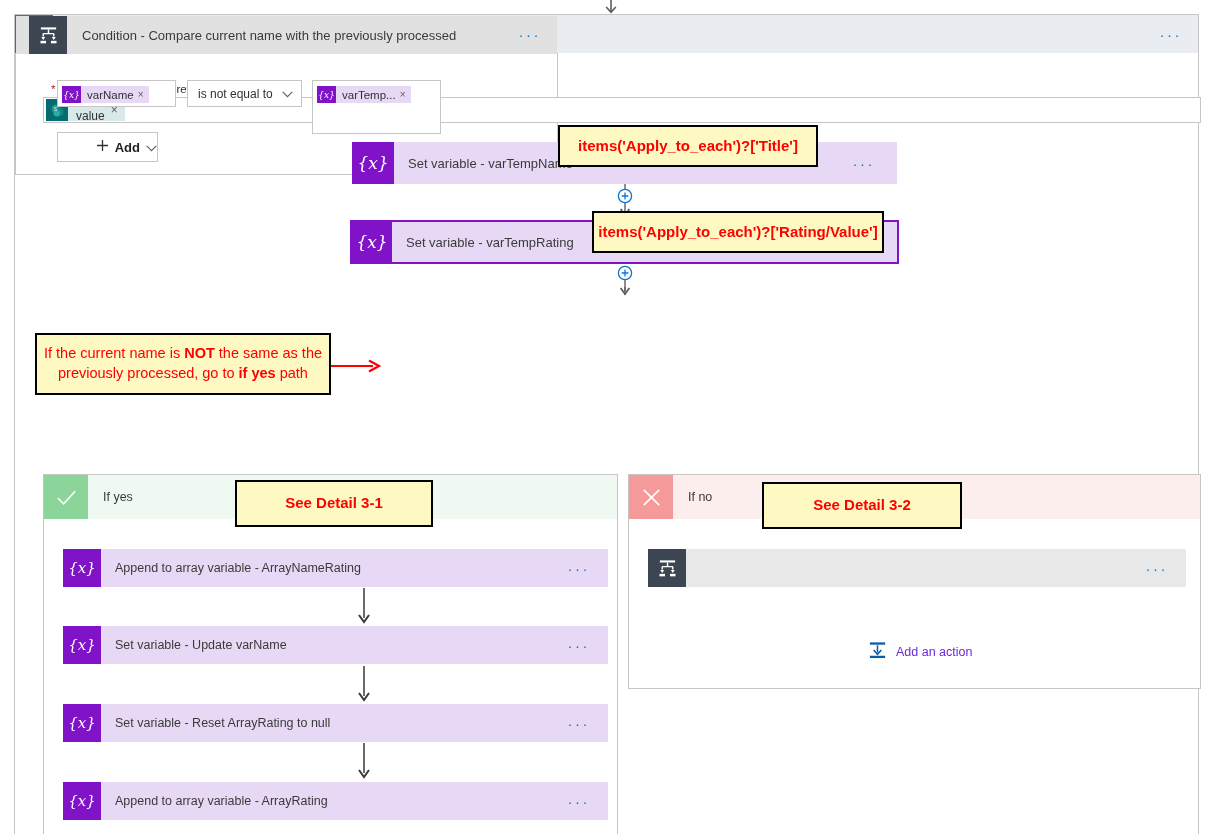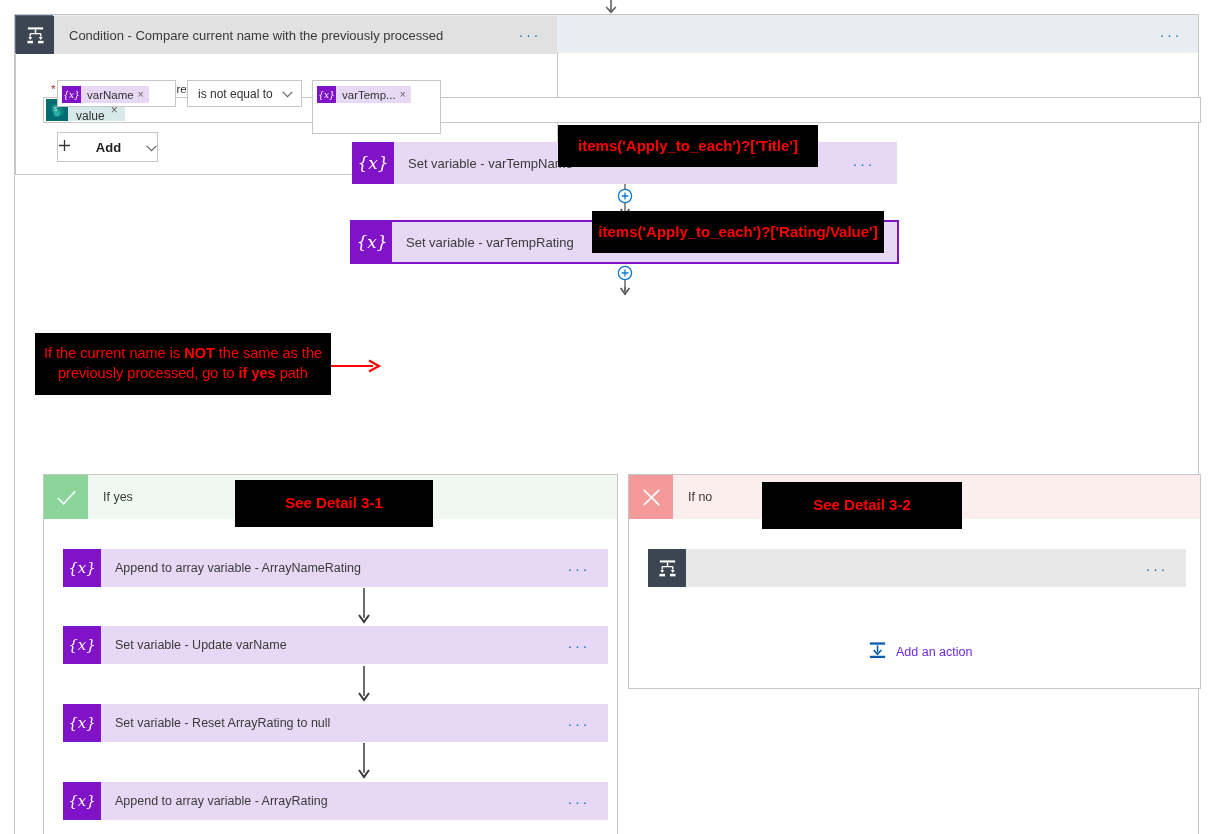--- a/index.html
+++ b/index.html
@@ -101,20 +101,21 @@
   #conn-3 { left: 601px; top: 272px; }
 
   
   #cond-card {
     left: 337px; top: 286px; width: 543px; height: 160px;
     background: #ffffff; border: 1px solid #c8c6c4; box-sizing: border-box;
   }
   .cond-header {
     height: 38px; background: #e1e1e1; display: flex; align-items: center;
     position: relative;
+    padding-left: 13px;
   }
   .cond-icon {
     width: 38px; height: 38px; flex: 0 0 38px; background: #3b4652;
     display: flex; align-items: center; justify-content: center;
   }
   .cond-title { margin-left: 15px; font-size: 13px; color: #3b3a39; }
   .cond-header .ellipsis { position: absolute; right: 16px; top: 11px; }
 
   .cond-body { position: relative; height: 120px; }
   .operand {
@@ -136,21 +137,21 @@
   #operator-box {
     position: absolute; left: 171px; top: 26px; width: 115px; height: 27px;
     border: 1px solid #c8c6c4; background: #fff; box-sizing: border-box;
     display: flex; align-items: center; justify-content: space-between;
     padding: 0 8px 0 10px;
   }
   #operator-box span.op-text { font-size: 12px; color: #323130; }
   #add-button {
     position: absolute; left: 41px; top: 78px; width: 101px; height: 30px;
     border: 1px solid #c8c6c4; background: #fff; box-sizing: border-box;
-    display: flex; align-items: center; justify-content: space-between; gap: 6px;
+    display: flex; align-items: center; justify-content: flex-end; gap: 6px;
     font-size: 13px; color: #201f1e; font-weight: bold; cursor: pointer;
   }
 
   
   .branch {
     background: #ffffff; border: 1px solid #c8c6c4; box-sizing: border-box;
     position: absolute;
   }
   #branch-yes { left: 28px; top: 459px; width: 575px; height: 380px; }
   #branch-no  { left: 613px; top: 459px; width: 573px; height: 215px; }
@@ -192,21 +193,21 @@
   #no-cond-row .cond-title { margin-left: 14px; font-size: 12.5px; }
   #no-cond-row .row-ellipsis { right: 18px; }
   #add-action {
     position: absolute; left: 238px; top: 165px;
     display: flex; align-items: center; gap: 8px; cursor: pointer;
   }
   #add-action .aa-text { font-size: 12.5px; color: #6d28d9; }
 
   
   .callout {
-    position: absolute; background: #000000; border: 2px solid #000;
+    position: absolute; background: #fef9c3; border: 2px solid #000;
     box-sizing: border-box; color: #ff0000; font-weight: bold;
     display: flex; align-items: center; justify-content: center;
     text-align: center; line-height: 1.35;
   }
   #callout-title { left: 558px; top: 125px; width: 260px; height: 42px; font-size: 15px; }
   #callout-rating { left: 592px; top: 211px; width: 292px; height: 42px; font-size: 15px; }
   #callout-cond {
     left: 35px; top: 333px; width: 296px; height: 62px;
     font-size: 14.5px; padding: 0 2px; font-weight: normal;
   }

